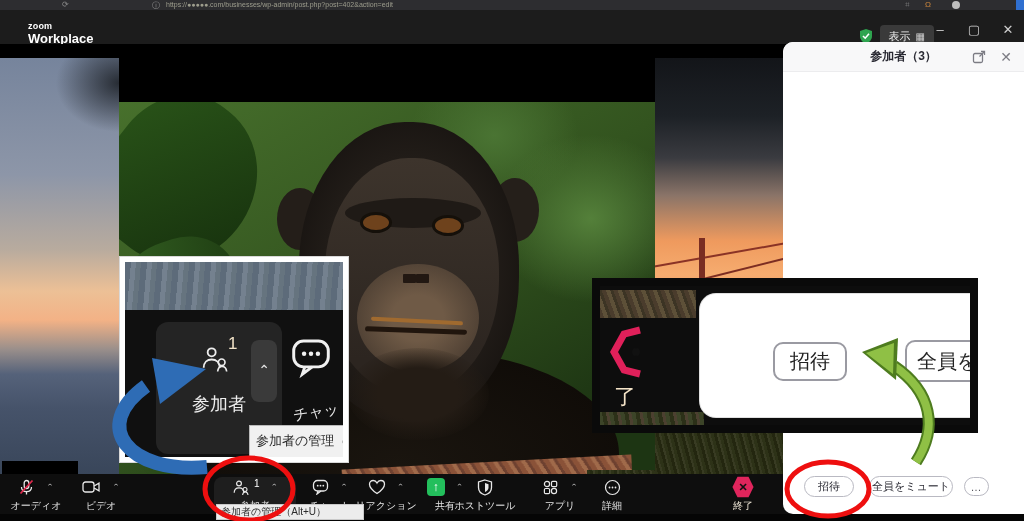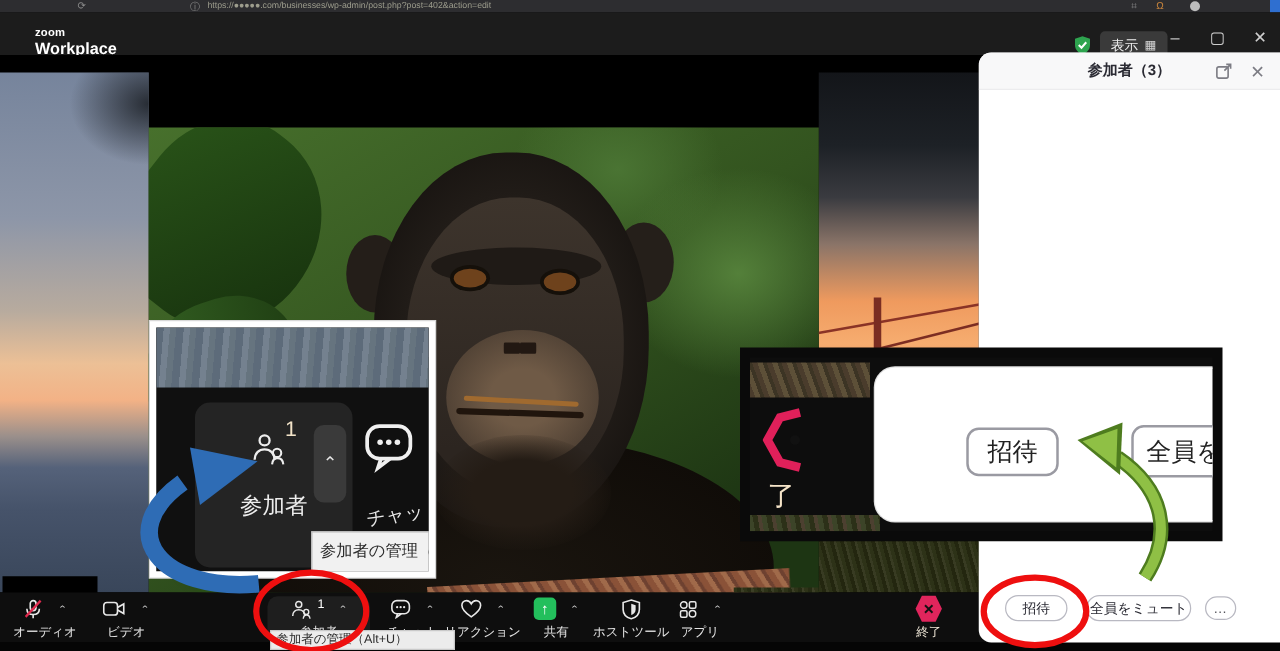--- a/index.html
+++ b/index.html
@@ -271,21 +271,21 @@
     <div class="tb-item" style="left:415px; width:60px;">
       <div class="tb-row">
         <span class="share-sq">
             <span>↑</span>
           </span>
         <span class="chev">⌃</span>
       </div>
       <span class="tb-label">共有</span>
     </div>
 
-    <div class="tb-item" style="left:470px; width:70px;">
+    <div class="tb-item" style="left:450px; width:70px;">
       <div class="tb-row">
         <svg class="icon" width="16" height="17" viewBox="0 0 16 17">
           <path d="M8 1 L14.5 3 V8.5 C14.5 12.5 11.5 15 8 16 C4.5 15 1.5 12.5 1.5 8.5 V3 Z" fill="none" stroke="#e8e8e8" stroke-width="1.3"></path>
           <path d="M8 4 L11.5 5.2 V8.5 C11.5 10.7 10 12.2 8 13 Z" fill="#e8e8e8"></path>
         </svg>
       </div>
       <span class="tb-label">ホストツール</span>
     </div>
 
     <div class="tb-item" style="left:530px; width:60px;">
@@ -294,20 +294,31 @@
           <circle cx="5" cy="5" r="2.6" fill="none" stroke="#e8e8e8" stroke-width="1.2"></circle>
           <rect x="9.5" y="2.4" width="5.2" height="5.2" rx="1.2" fill="none" stroke="#e8e8e8" stroke-width="1.2"></rect>
           <rect x="2.4" y="9.5" width="5.2" height="5.2" rx="1.2" fill="none" stroke="#e8e8e8" stroke-width="1.2"></rect>
           <circle cx="12" cy="12" r="2.6" fill="none" stroke="#e8e8e8" stroke-width="1.2"></circle>
         </svg>
         <span class="chev">⌃</span>
       </div>
       <span class="tb-label">アプリ</span>
     </div>
 
+    <div class="tb-item" style="left:582px; width:60px;">
+      <div class="tb-row">
+        <svg class="icon" width="17" height="17" viewBox="0 0 17 17">
+          <circle cx="8.5" cy="8.5" r="7" fill="none" stroke="#e8e8e8" stroke-width="1.2"></circle>
+          <circle cx="5.5" cy="8.5" r=".9" fill="#e8e8e8"></circle>
+            <circle cx="8.5" cy="8.5" r=".9" fill="#e8e8e8"></circle>
+            <circle cx="11.5" cy="8.5" r=".9" fill="#e8e8e8"></circle>
+        </svg>
+      </div>
+      <span class="tb-label">詳細</span>
+    </div>
 
     <div class="tb-item" style="left:713px; width:60px;">
       <div class="tb-row">
         <span class="hex">✕</span>
       </div>
       <span class="tb-label" style="color:#f0e8d8">終了</span>
     </div>
   </div>
 
   <div id="tb-tooltip" class="abs">参加者の管理（Alt+U）</div>

